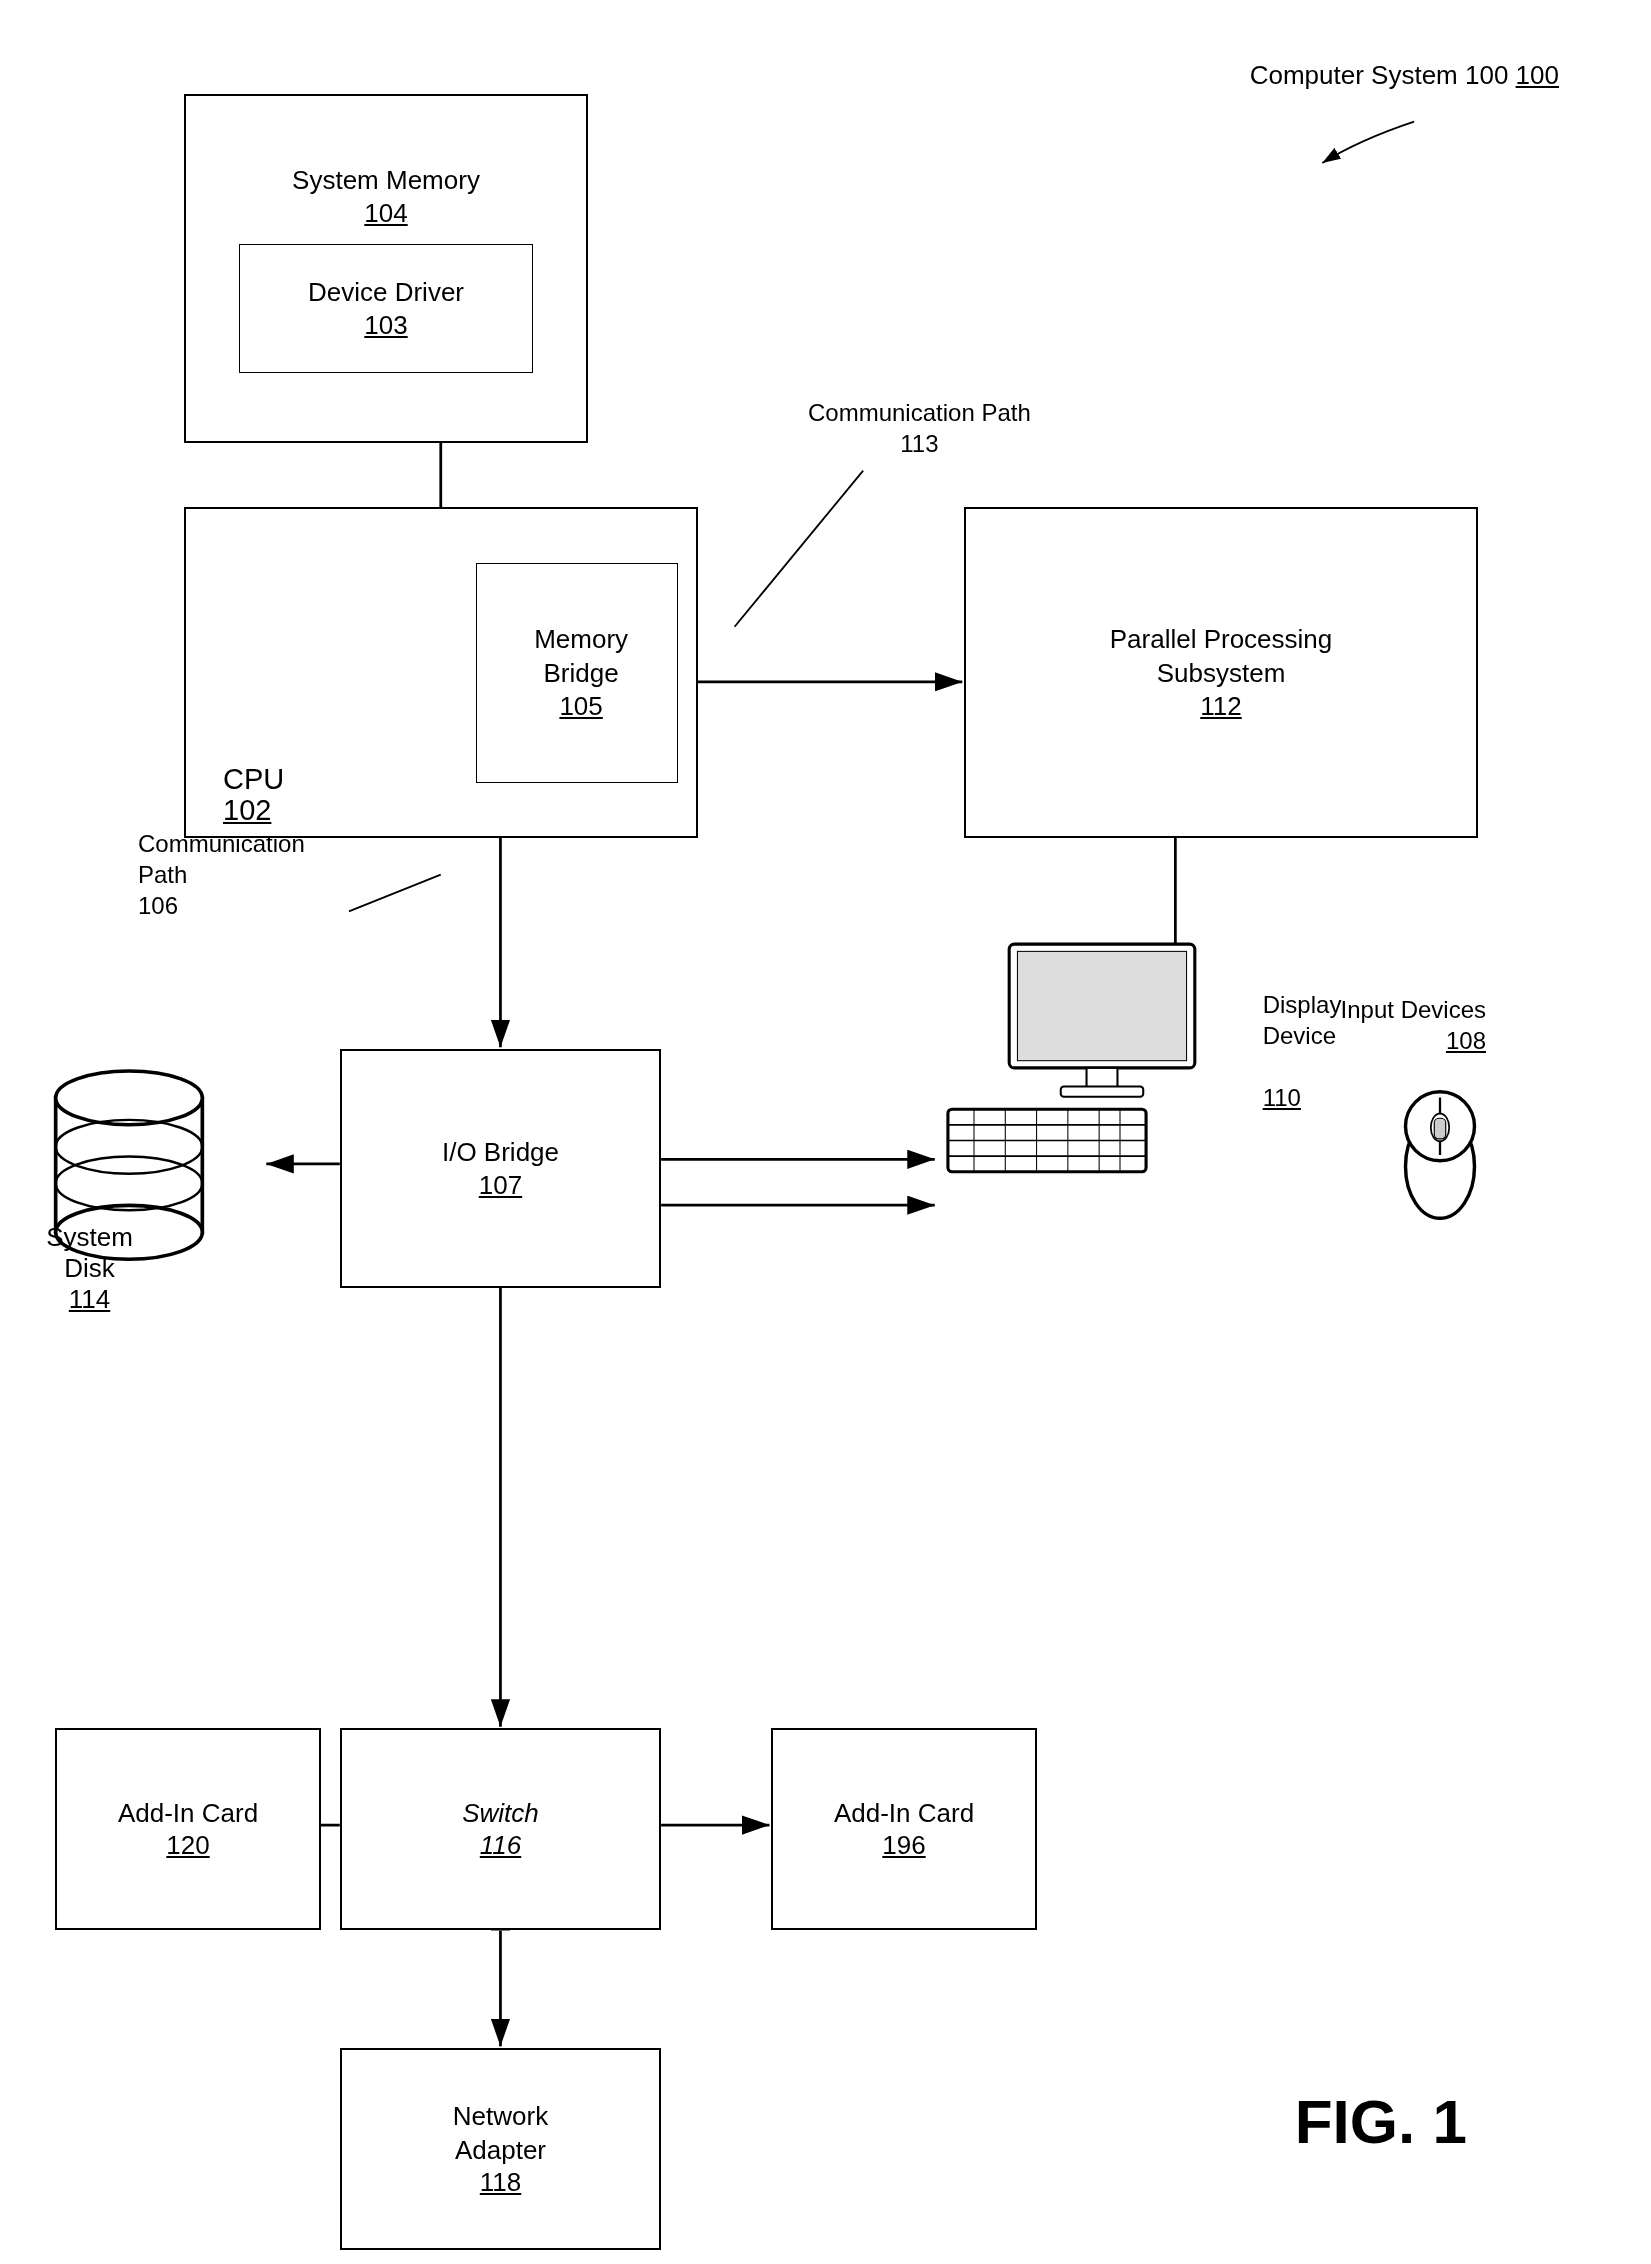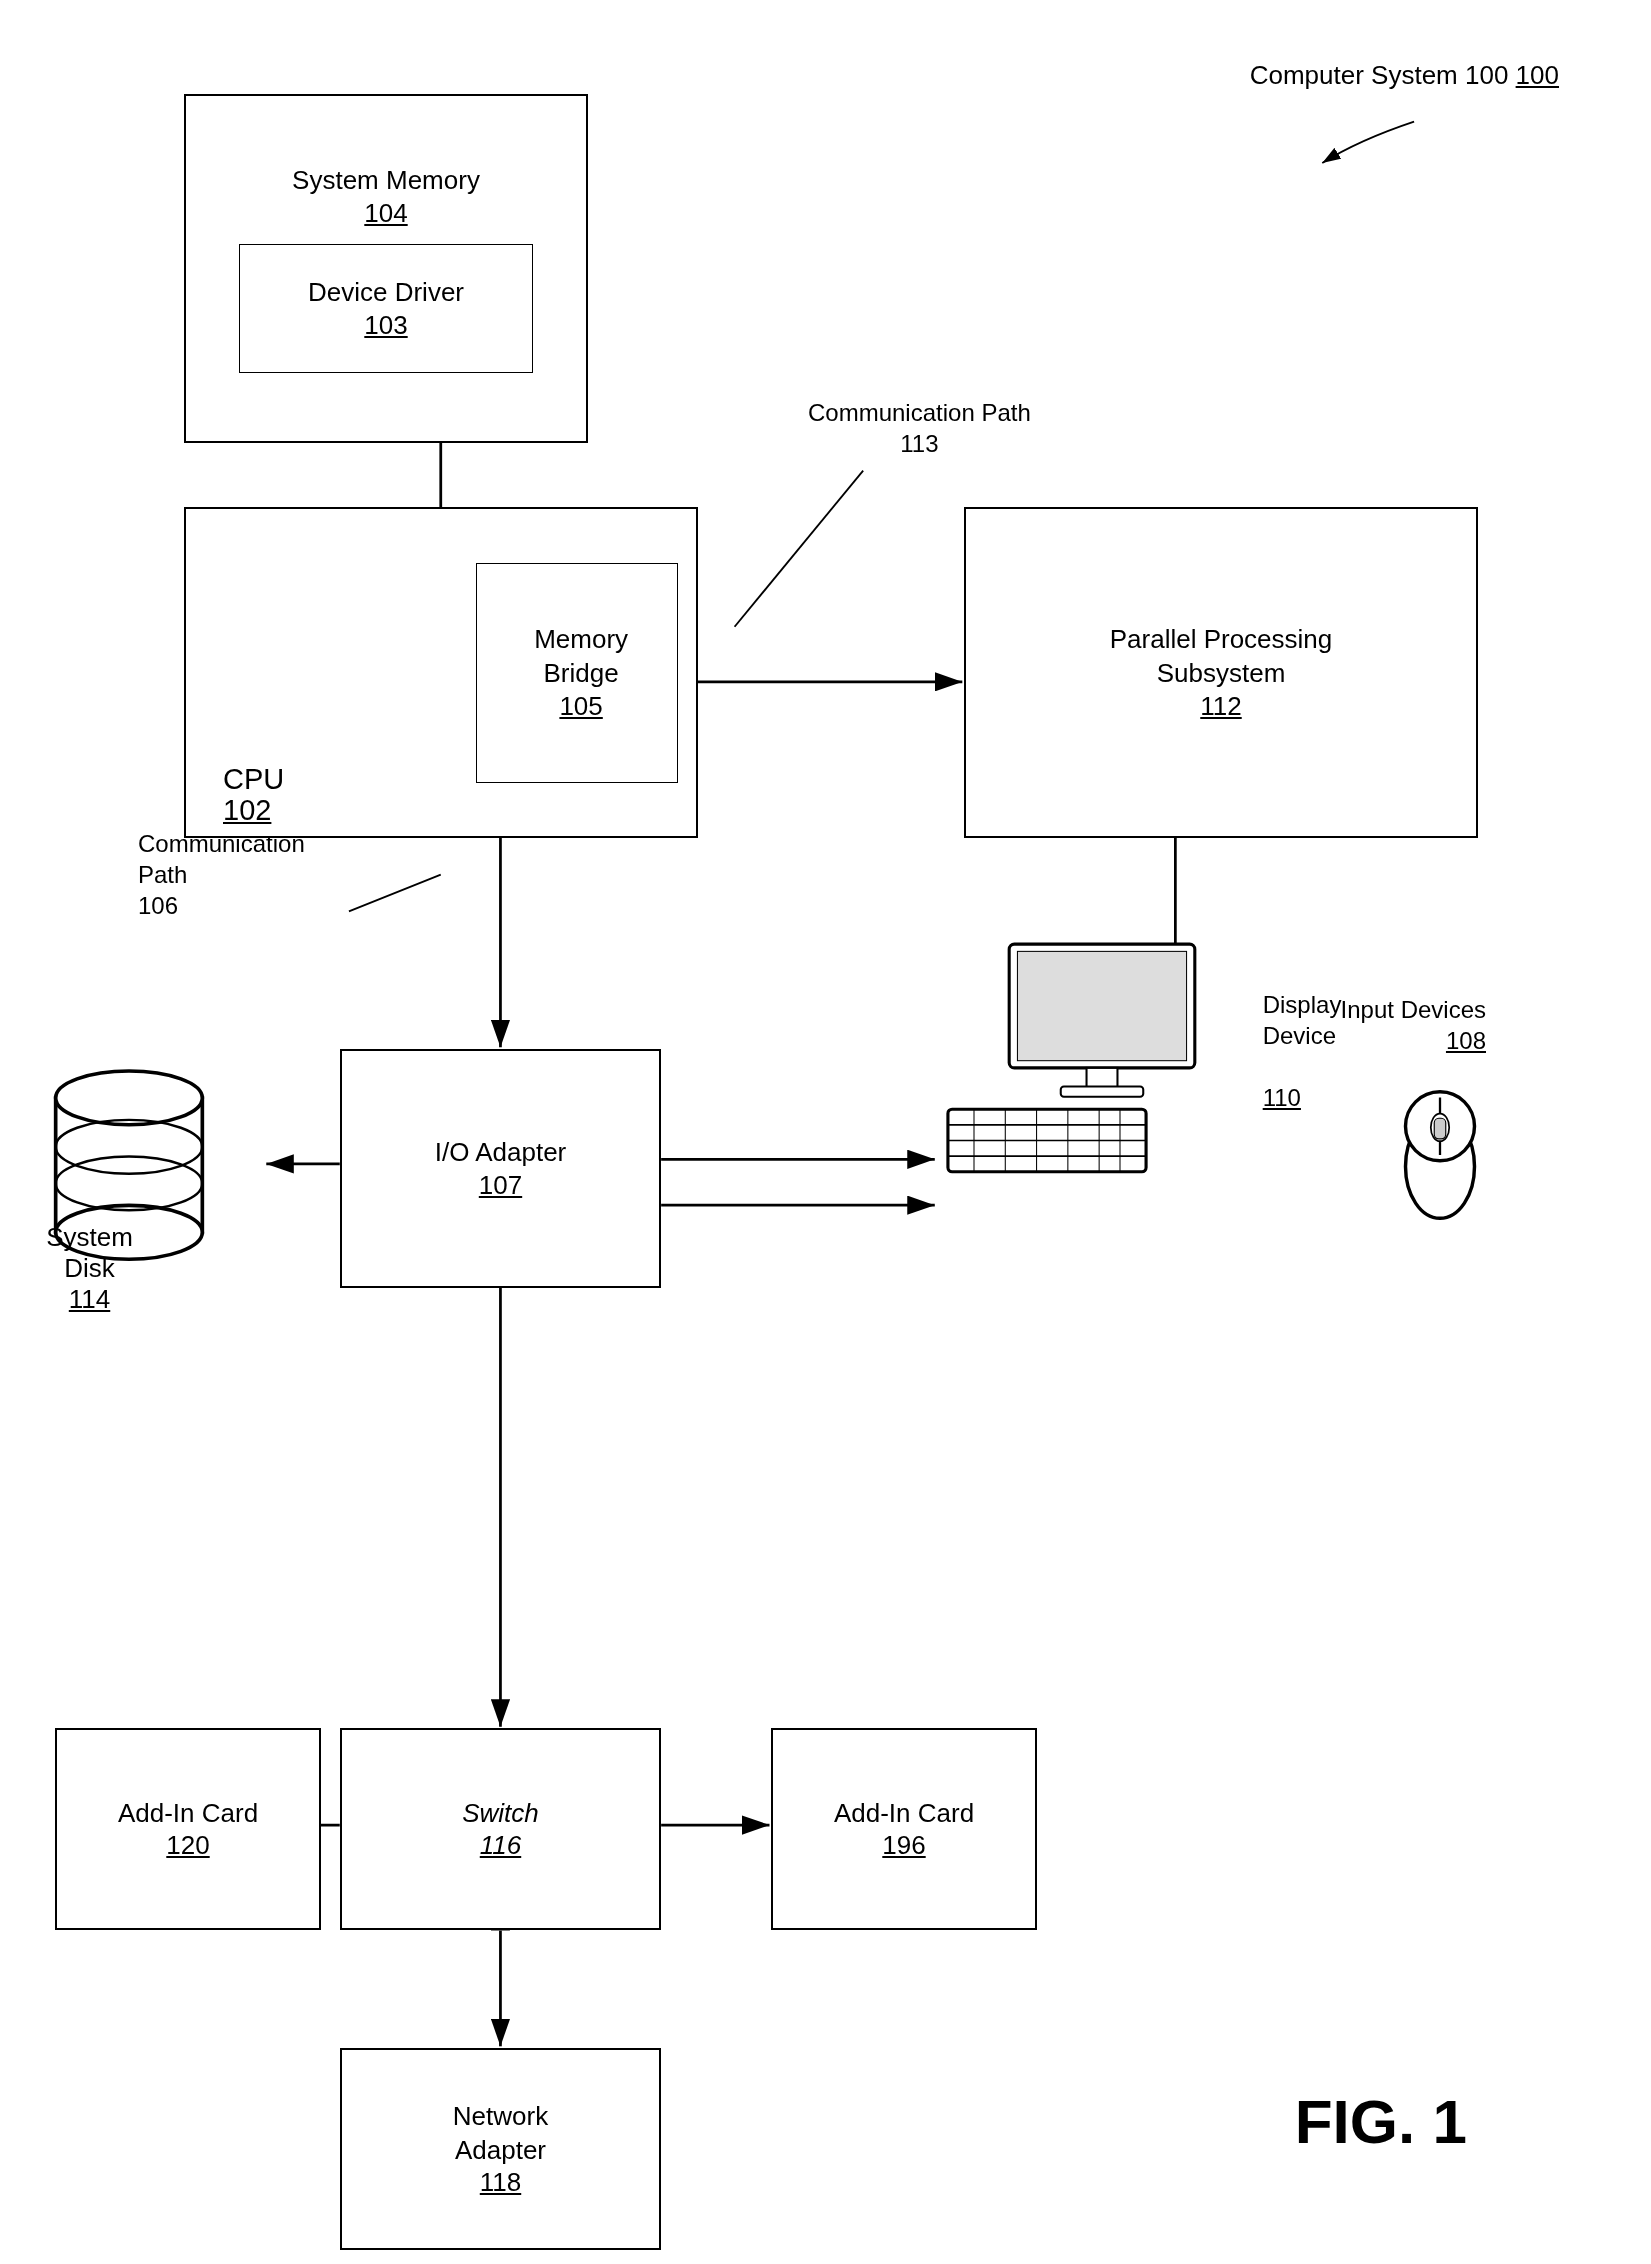--- a/index.html
+++ b/index.html
@@ -210,21 +210,21 @@
       <ellipse cx="40" cy="70" rx="30" ry="45" fill="white" stroke="#000" stroke-width="3"></ellipse>
       <ellipse cx="40" cy="35" rx="30" ry="30" fill="white" stroke="#000" stroke-width="3"></ellipse>
       <line x1="40" y1="10" x2="40" y2="60" stroke="#000" stroke-width="2"></line>
       <ellipse cx="40" cy="36" rx="8" ry="12" fill="white" stroke="#000" stroke-width="1.5"></ellipse>
 
       <rect x="35" y="28" width="10" height="18" rx="4" fill="#ccc" stroke="#000" stroke-width="1"></rect>
     </svg>
   </div>
 
   <div class="box" style="left: 340px; top: 1047px; width: 321px; height: 239px;">
-    <span class="box-label">I/O Adapter</span>
+    <span class="box-label">I/O Bridge</span>
     <span class="box-num">107</span>
   </div>
 
   <div style="position:absolute; top: 1047px; left: 37px; width: 220px; height: 257px;">
     <svg viewBox="0 0 140 180" width="184" height="220">
 
       <rect x="10" y="40" width="120" height="110" fill="white" stroke="#000" stroke-width="3"></rect>
 
       <ellipse cx="70" cy="40" rx="60" ry="22" fill="white" stroke="#000" stroke-width="3"></ellipse>
 

